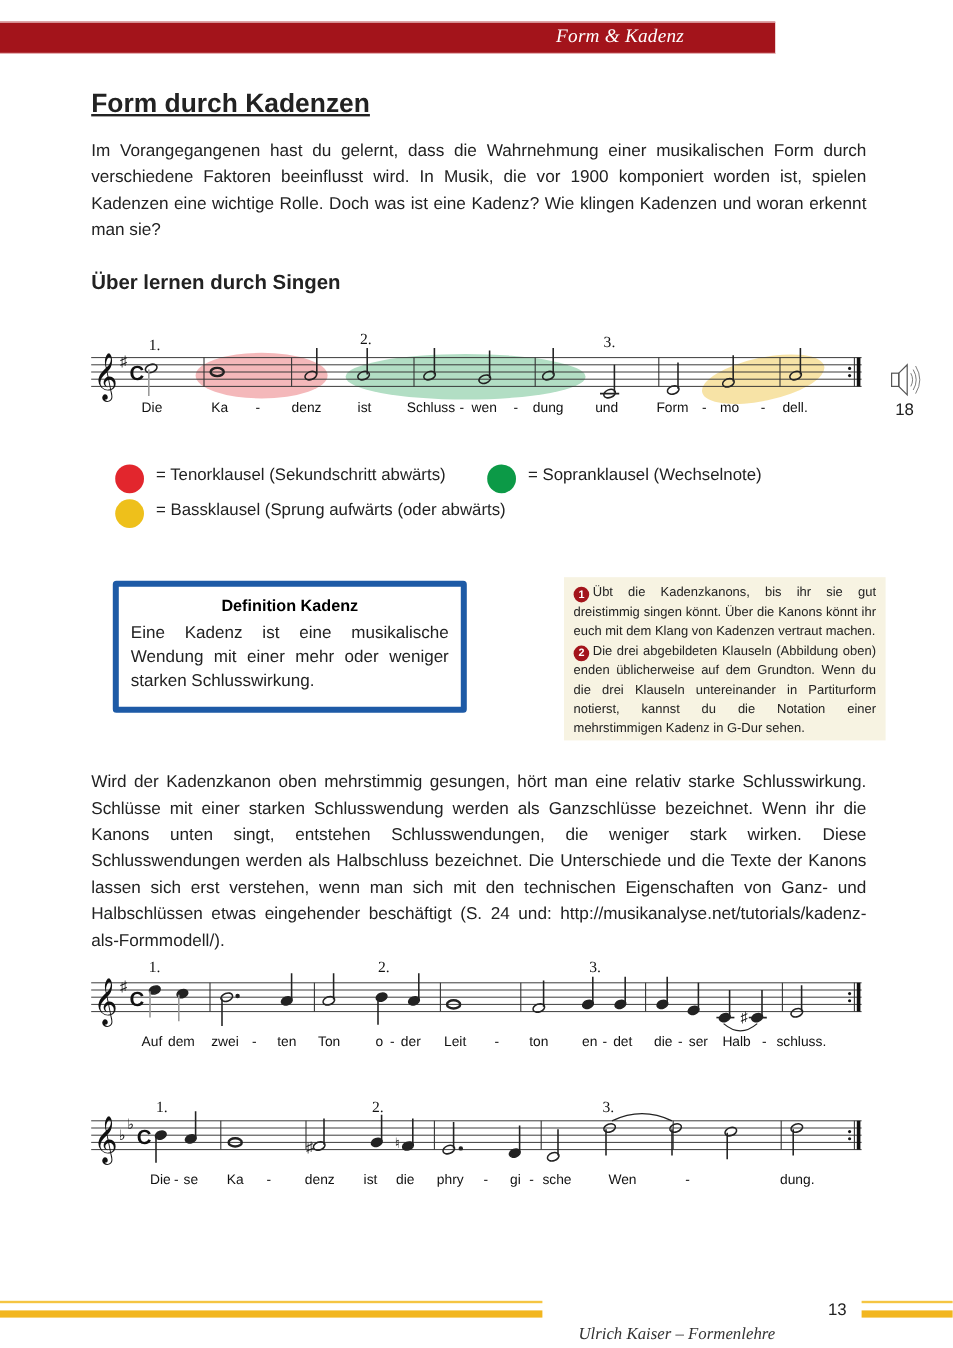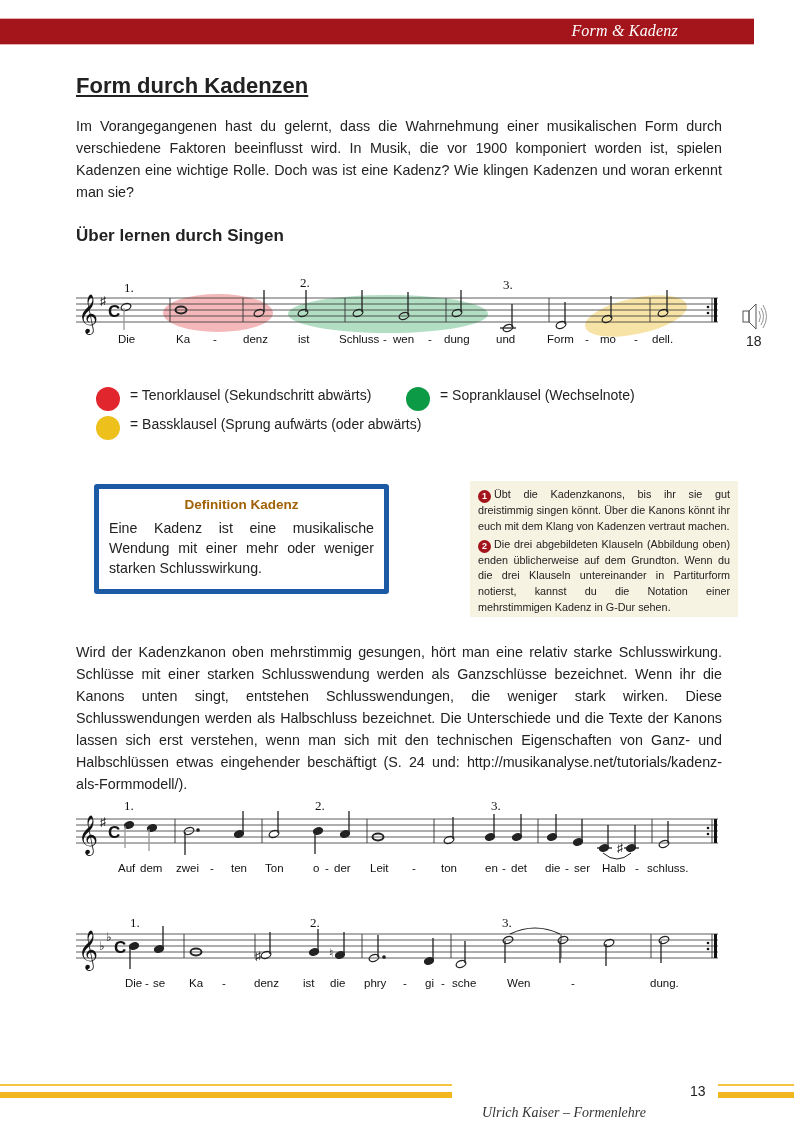--- a/index.html
+++ b/index.html
@@ -1,39 +1,39 @@
 <!DOCTYPE html>
 <html><head>
 <meta charset="utf-8">
 <style>
   * { box-sizing: border-box; margin: 0; padding: 0; }
   html, body { width: 794px; height: 1123px; background: #ffffff; overflow: hidden; }
   body { position: relative; font-family: "Liberation Sans", "DejaVu Sans", sans-serif; color: #1a1a1a; }
 
-  .header-bar { position: absolute; left: 0; top: 18px; width: 754px; height: 27px; background: #a3141b; border-top: 1px solid #e4b0b2; border-bottom: 1px solid #e4b0b2; }
+  .header-bar { position: absolute; left: 0; top: 18px; width: 646px; height: 27px; background: #a3141b; border-top: 1px solid #e4b0b2; border-bottom: 1px solid #e4b0b2; }
   .header-title { position: absolute; right: 76px; top: 3px; color: #fff; font-family: "Liberation Serif", "DejaVu Serif", serif; font-style: italic; font-size: 16px; letter-spacing: 0.2px; }
 
   .page-title { position: absolute; left: 76px; top: 73px; font-size: 22px; font-weight: bold; color: #222; text-decoration: underline; }
   .intro { position: absolute; left: 76px; top: 115px; width: 646px; font-size: 14.3px; line-height: 22px; text-align: justify; color: #222; }
   .h2 { position: absolute; left: 76px; top: 226px; font-size: 17px; font-weight: bold; color: #222; }
 
   .staff-svg { position: absolute; left: 0; }
   .staff-svg text { font-family: "Liberation Sans", sans-serif; }
   .lyric { font-size: 11.5px; fill: #111; }
   .measno { font-family: "Liberation Serif", serif !important; font-size: 13px; fill: #111; }
 
   .speaker { position: absolute; left: 740px; top: 300px; width: 34px; height: 34px; }
   .track-no { position: absolute; left: 746px; top: 333px; font-size: 14px; color: #222; }
 
   .legend { position: absolute; left: 96px; top: 387px; font-size: 14px; color: #222; }
   .legend-row { position: absolute; white-space: nowrap; display: flex; align-items: flex-start; }
   .dot { width: 24px; height: 24px; border-radius: 50%; display: inline-block; margin-right: 10px; }
 
   .def-box { position: absolute; left: 94px; top: 484px; width: 295px; height: 110px; border: 5px solid #1d5aa6; border-radius: 3px; background: #fff; padding: 8px 10px 0 10px; }
-  .def-title { text-align: center; font-weight: bold; font-size: 13.5px; color: #a16207; margin-bottom: 6px; }
+  .def-title { text-align: center; font-weight: bold; font-size: 13.5px; color: #000000; margin-bottom: 6px; }
   .def-text { font-size: 14.2px; line-height: 20px; text-align: justify; color: #222; }
 
   .task-box { position: absolute; left: 470px; top: 481px; width: 268px; height: 136px; background: #f7f3e2; padding: 6px 8px 0 8px; font-size: 10.8px; line-height: 15.8px; color: #222; text-align: justify; }
   .task-item { margin-bottom: 2px; }
   .num-badge { display: inline-block; width: 13px; height: 13px; border-radius: 50%; background: #a3141b; color: #fff; font-size: 9px; line-height: 13px; text-align: center; font-weight: bold; margin-right: 3px; vertical-align: -1px; }
 
   .body2 { position: absolute; left: 76px; top: 641px; width: 646px; font-size: 14.3px; line-height: 22px; text-align: justify; color: #222; }
 
   .footer-lines-left { position: absolute; left: 0; top: 1084px; width: 452px; }
   .footer-lines-right { position: absolute; left: 718px; top: 1084px; width: 76px; }

